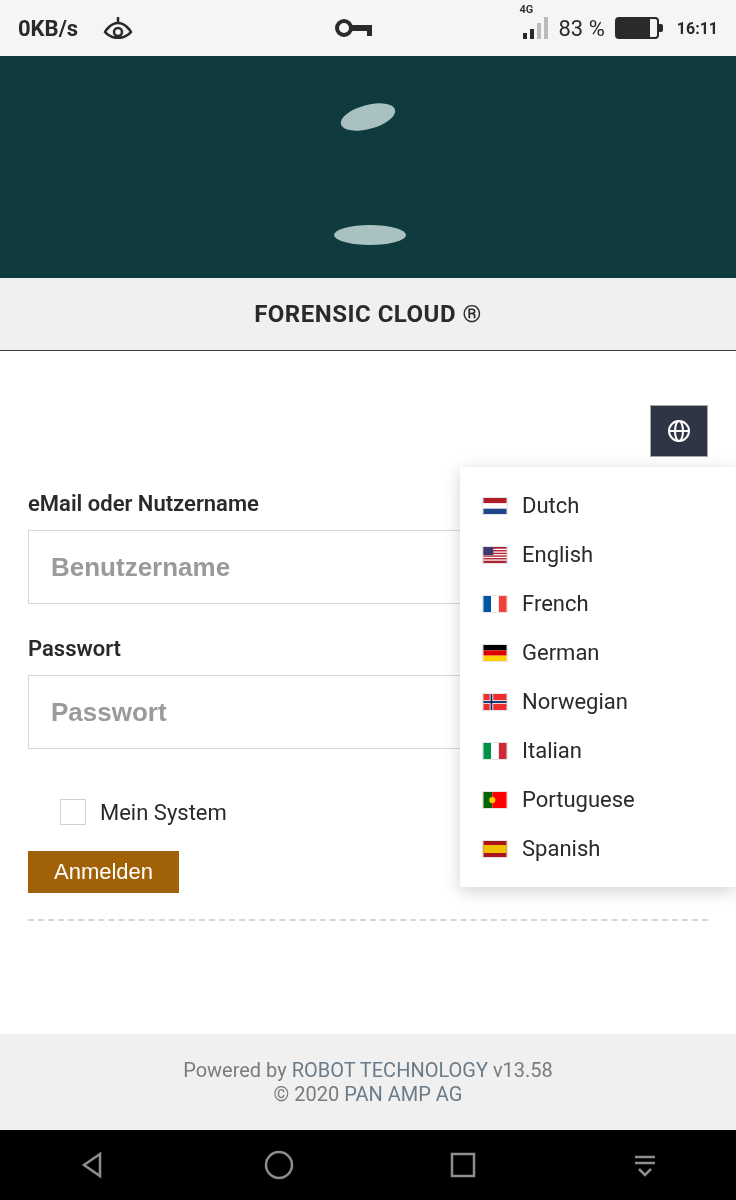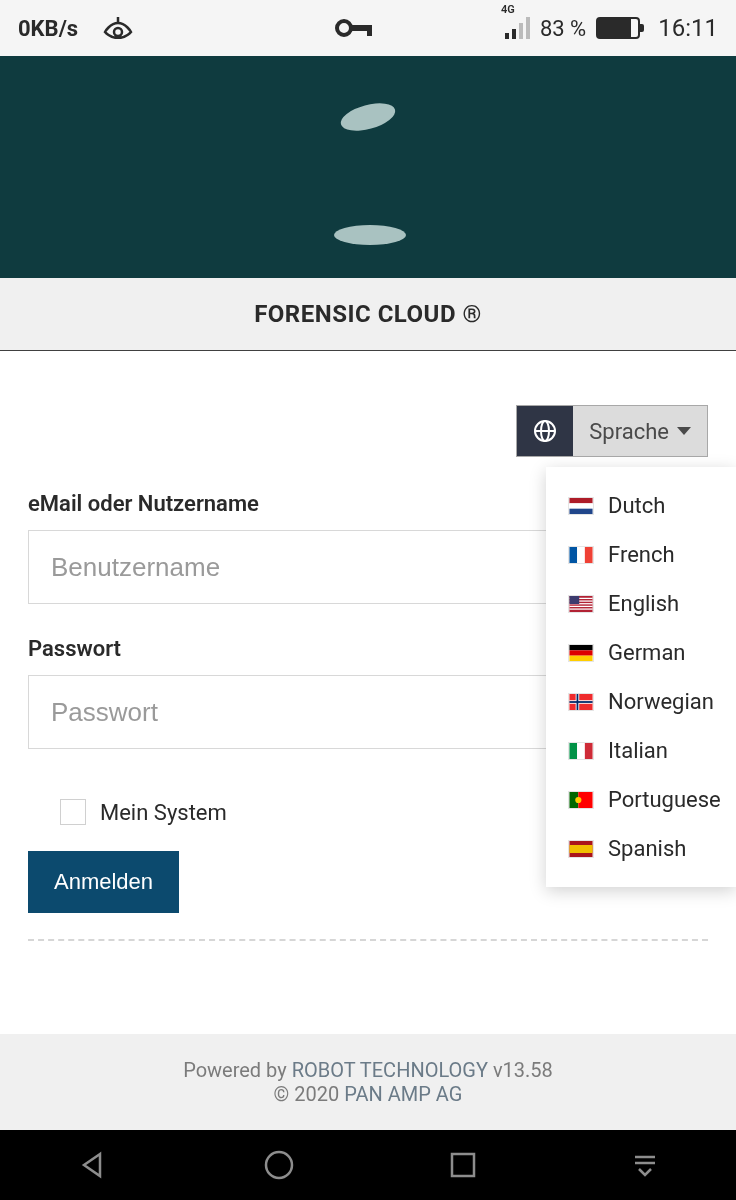--- a/index.html
+++ b/index.html
@@ -31,21 +31,21 @@
 .signal .bar { width: 4px; background: #2a2a2a; }
 .signal .b1 { height: 6px; }
 .signal .b2 { height: 10px; }
 .signal .b3 { height: 16px; background: #bbb; }
 .signal .b4 { height: 22px; background: #bbb; }
 .signal .fg { position: absolute; top: -14px; left: -4px; font-size: 11px; font-weight: 600; }
 .battery-pct { font-size: 22px; }
 .battery-icon { width: 44px; height: 22px; border: 2px solid #2a2a2a; border-radius: 4px; position: relative; }
 .battery-icon::after { content: ""; position: absolute; right: -6px; top: 5px; width: 4px; height: 8px; background: #2a2a2a; border-radius: 0 2px 2px 0; }
 .battery-fill { background: #2a2a2a; height: 100%; width: 83%; }
-.clock { font-size: 24px; margin-left: 8px; }
+.clock { font-size: 16px; margin-left: 8px; font-weight: bold; }
 
 
 .header-banner {
   height: 222px;
   background: #0f3b3f;
   display: flex;
   align-items: center;
   justify-content: center;
 }
 .logo-swirl { width: 180px; height: 180px; }
@@ -108,59 +108,60 @@
   margin-bottom: 14px;
 }
 .field-input {
   width: 100%;
   height: 74px;
   border: 1px solid #d8d8d8;
   font-size: 26px;
   padding: 0 22px;
   color: #333;
   margin-bottom: 32px;
+  font-weight: bold;
 }
 .field-input::placeholder { color: #9a9a9a; }
 
 .checkbox-row {
   display: flex;
   align-items: center;
   gap: 14px;
   margin: 18px 0 26px 32px;
   text-align: right;
 }
 .chk {
   width: 26px;
   height: 26px;
   border: 1px solid #d0d0d0;
   background: #fff;
 }
 .chk-label { font-size: 22px; color: #2a2a2a; }
 
 .login-btn {
-  background: #0c4a6e;
+  background: #a16207;
   color: #fff;
   border: none;
   font-size: 22px;
-  padding: 18px 26px;
+  padding: 8px 26px;
   cursor: pointer;
 }
 
 .divider {
   margin-top: 26px;
   border: none;
   border-top: 2px dashed #d6d6d6;
 }
 
 
 .lang-dropdown {
   position: absolute;
   top: 116px;
   right: 0;
-  width: 190px;
+  width: 276px;
   background: #fff;
   box-shadow: 0 4px 16px rgba(0,0,0,0.18);
   padding: 14px 0;
   z-index: 10;
 }
 .lang-item {
   display: flex;
   align-items: center;
   gap: 14px;
   padding: 12px 22px;
@@ -258,24 +259,20 @@
 <div class="content">
   <div class="lang-wrap">
     <div class="lang-btn">
       <div class="lang-globe">
         <svg width="24" height="24" viewBox="0 0 24 24" fill="none" stroke="#fff" stroke-width="2">
             <circle cx="12" cy="12" r="10"></circle>
             <ellipse cx="12" cy="12" rx="4" ry="10"></ellipse>
             <line x1="2" y1="12" x2="22" y2="12"></line>
           </svg>
       </div>
-      <div class="lang-label-wrap">
-        <span>Sprache</span>
-        <span class="lang-caret"></span>
-      </div>
     </div>
   </div>
 
   <div class="field-label">eMail oder Nutzername</div>
   <input class="field-input" placeholder="Benutzername" style="">
 
   <div class="field-label">Passwort</div>
   <input class="field-input" type="password" placeholder="Passwort" style="">
 
   <div class="checkbox-row">
@@ -289,45 +286,45 @@
 
   
   <div class="lang-dropdown">
     <div class="lang-item">
       <svg class="flag" viewBox="0 0 26 18">
           <rect width="26" height="6" fill="#AE1C28"></rect>
           <rect y="6" width="26" height="6" fill="#fff"></rect>
           <rect y="12" width="26" height="6" fill="#21468B"></rect>
         </svg>
       <span>Dutch</span>
-    </div>
-    <div class="lang-item">
-      <svg class="flag" viewBox="0 0 26 18">
-          <rect width="8.67" height="18" fill="#0055A4"></rect>
-          <rect x="8.67" width="8.67" height="18" fill="#fff"></rect>
-          <rect x="17.33" width="8.67" height="18" fill="#EF4135"></rect>
-        </svg>
-      <span>French</span>
     </div>
     <div class="lang-item">
       <svg class="flag" viewBox="0 0 26 18">
           <rect width="26" height="18" fill="#B22234"></rect>
           <g fill="#fff">
             <rect y="2" width="26" height="1.4"></rect>
             <rect y="5" width="26" height="1.4"></rect>
             <rect y="8" width="26" height="1.4"></rect>
             <rect y="11" width="26" height="1.4"></rect>
             <rect y="14" width="26" height="1.4"></rect>
           </g>
           <rect width="11" height="9" fill="#3C3B6E"></rect>
         </svg>
       <span>English</span>
     </div>
     <div class="lang-item">
       <svg class="flag" viewBox="0 0 26 18">
+          <rect width="8.67" height="18" fill="#0055A4"></rect>
+          <rect x="8.67" width="8.67" height="18" fill="#fff"></rect>
+          <rect x="17.33" width="8.67" height="18" fill="#EF4135"></rect>
+        </svg>
+      <span>French</span>
+    </div>
+    <div class="lang-item">
+      <svg class="flag" viewBox="0 0 26 18">
           <rect width="26" height="6" fill="#000"></rect>
           <rect y="6" width="26" height="6" fill="#DD0000"></rect>
           <rect y="12" width="26" height="6" fill="#FFCE00"></rect>
         </svg>
       <span>German</span>
     </div>
     <div class="lang-item">
       <svg class="flag" viewBox="0 0 26 18">
           <rect width="26" height="18" fill="#EF2B2D"></rect>
           <rect x="7" width="4" height="18" fill="#fff"></rect>

